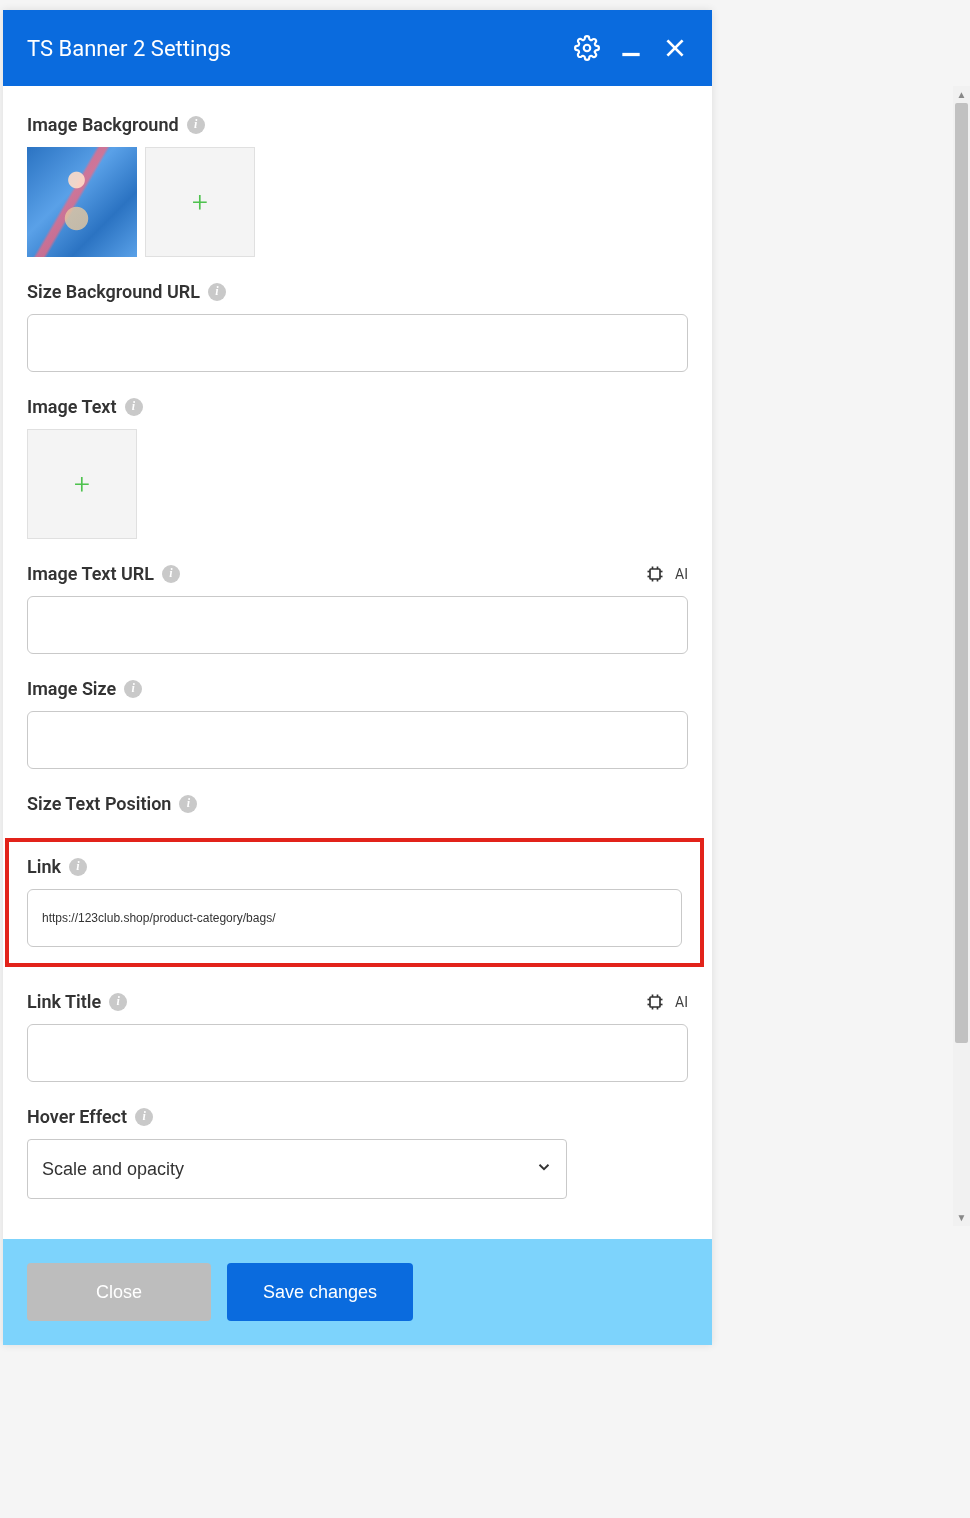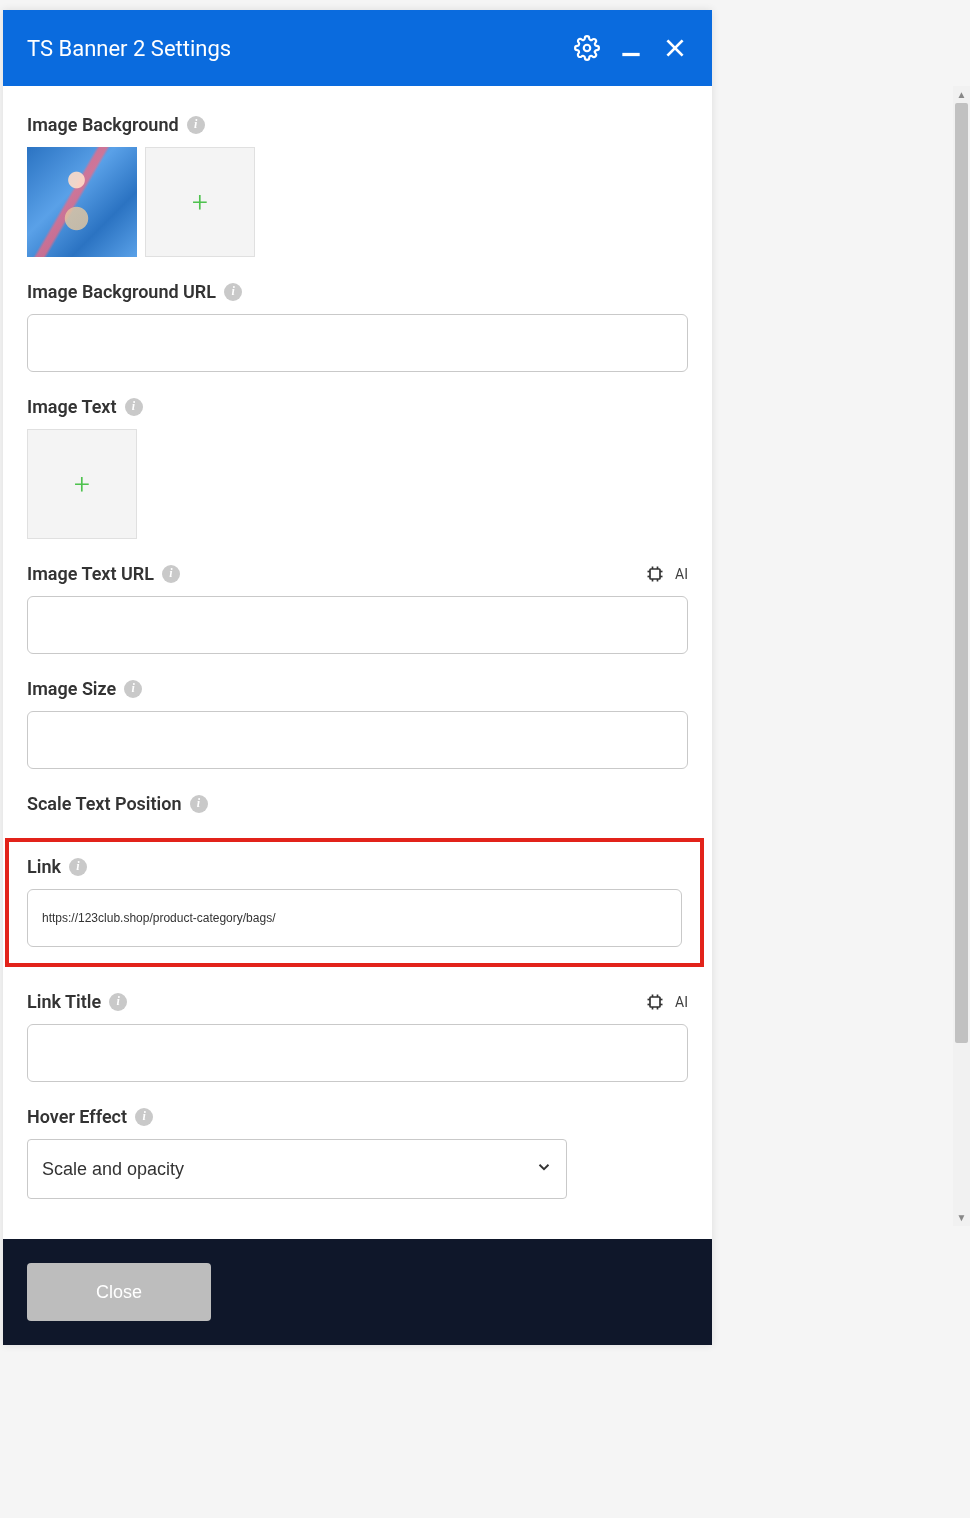--- a/index.html
+++ b/index.html
@@ -166,21 +166,21 @@
     border: 4px solid #e2231a;
     border-radius: 0;
     padding: 14px 18px 16px 18px;
     margin-left: -22px;
     margin-right: -16px;
     margin-bottom: 24px;
   }
   .highlight-box .field { margin-bottom: 0; }
   .highlight-box .field .field-label-row { margin-bottom: 12px; }
   .footer {
-    background: #0f172a;
+    background: #7dd3fc;
     padding: 24px 24px;
     display: flex;
     gap: 16px;
   }
   .btn {
     height: 58px;
     padding: 0 36px;
     border: none;
     border-radius: 4px;
     font-size: 18px;
@@ -260,21 +260,21 @@
         <div class="thumb thumb-image"></div>
         <div class="thumb">
           <span class="thumb-add">+</span>
         </div>
       </div>
     </div>
 
     <div class="field">
       <div class="field-label-row">
         <div class="field-label">
-          <span>Image Background URL</span>
+          <span>Size Background URL</span>
           <span class="info-icon">i</span>
         </div>
       </div>
       <input class="text-input" type="text" value="" style="">
     </div>
 
     <div class="field">
       <div class="field-label-row">
         <div class="field-label">
           <span>Image Text</span>
@@ -318,21 +318,21 @@
           <span>Image Size</span>
           <span class="info-icon">i</span>
         </div>
       </div>
       <input class="text-input" type="text" value="" style="">
     </div>
 
     <div class="field">
       <div class="field-label-row">
         <div class="field-label">
-          <span>Scale Text Position</span>
+          <span>Size Text Position</span>
           <span class="info-icon">i</span>
         </div>
       </div>
     </div>
 
     <div class="highlight-box">
       <div class="field">
         <div class="field-label-row">
           <div class="field-label">
             <span>Link</span>
@@ -381,20 +381,21 @@
               <polyline points="6 9 12 15 18 9"></polyline>
             </svg>
         </span>
       </div>
     </div>
 
   </div>
 
   <div class="footer">
     <button class="btn btn-secondary">Close</button>
+    <button class="btn btn-primary">Save changes</button>
   </div>
 
 </div>
 
 <div class="scrollbar">
   <div class="scrollbar-arrow top">▲</div>
   <div class="scrollbar-thumb"></div>
   <div class="scrollbar-arrow bottom">▼</div>
 </div>
 

